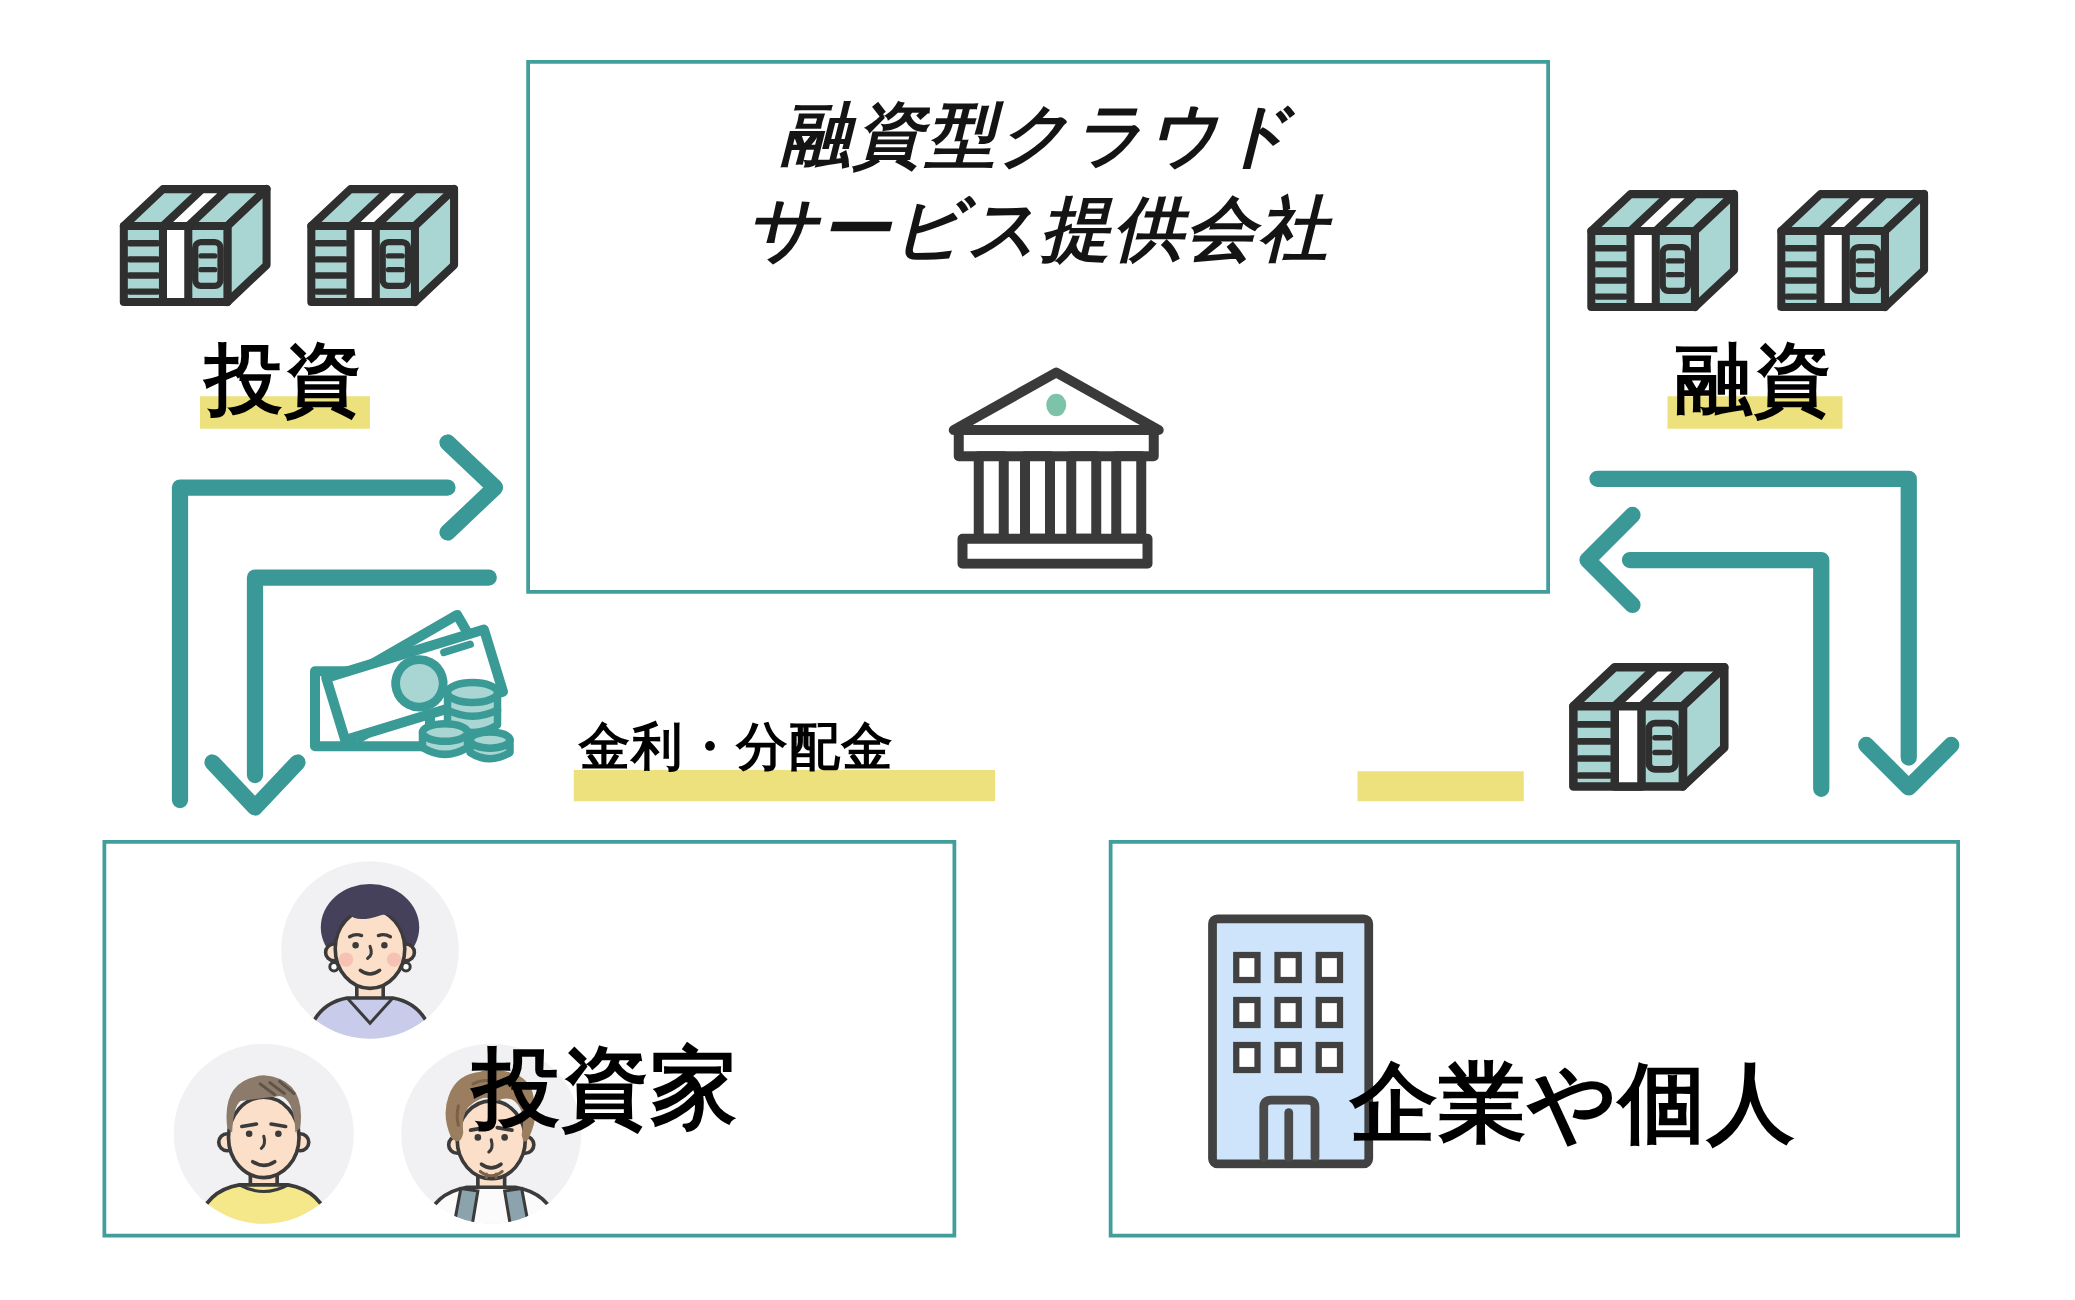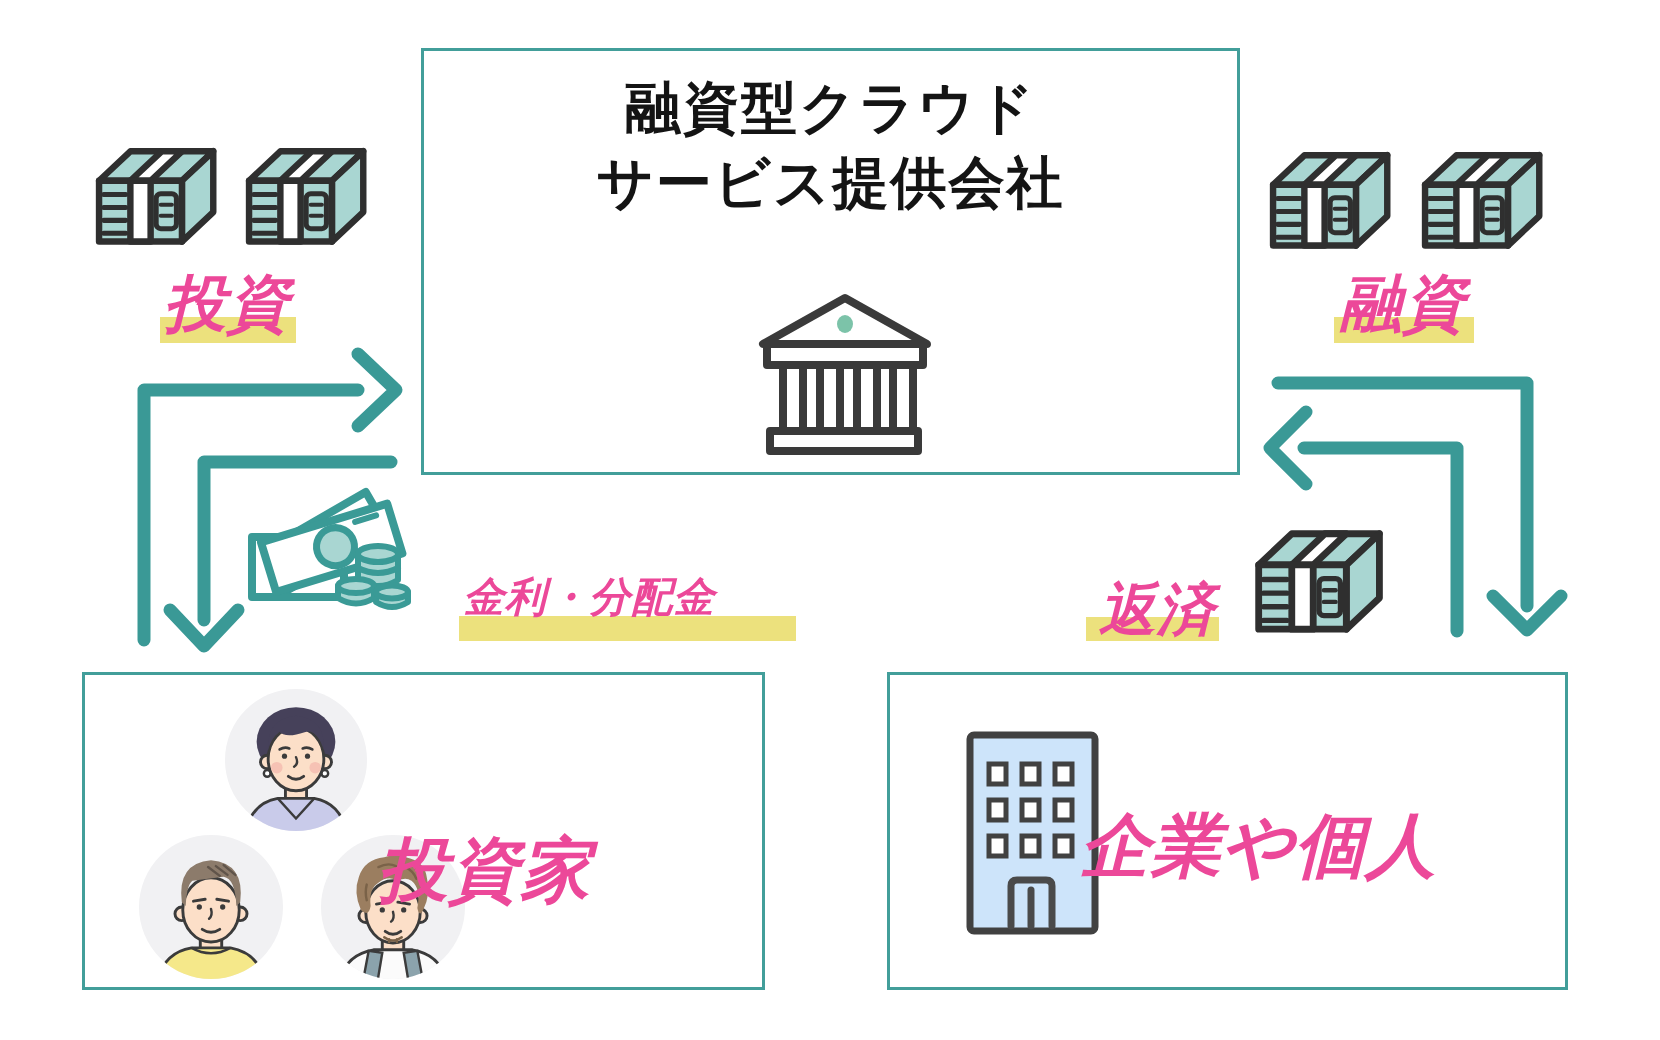--- a/index.html
+++ b/index.html
@@ -4,24 +4,24 @@
 <style>
   html,body{margin:0;padding:0;background:#ffffff;}
   .canvas{
     position:relative;width:1660px;height:1040px;background:#ffffff;overflow:hidden;
     font-family:"Liberation Sans","DejaVu Sans",sans-serif;color:#141414;
   }
   .abs{position:absolute;}
   .box{
     position:absolute;background:#ffffff;border:3px solid #429e9a;box-sizing:border-box;
   }
-  .jp{font-weight:800;color:#ec4899;white-space:nowrap;letter-spacing:1px;font-style:italic;}
+  .jp{font-weight:800;color:#000000;white-space:nowrap;letter-spacing:1px;}
   .title{
     position:absolute;left:421px;top:70px;width:819px;text-align:center;
-    font-size:56px;line-height:75px;font-weight:800;letter-spacing:2px;
+    font-size:56px;line-height:75px;font-weight:800;letter-spacing:2px;font-style:italic;
   }
   .hl{position:absolute;background:#ece17d;z-index:1;}
   .flabel{position:absolute;z-index:2;font-weight:800;white-space:nowrap;}
   .node-label{position:absolute;z-index:2;font-weight:800;white-space:nowrap;font-size:70px;}
   svg{display:block;}
   .arrows{position:absolute;left:0;top:0;z-index:3;pointer-events:none;}
 </style>
 </head>
 <body>
 
@@ -137,21 +137,20 @@
   </svg>
 
   <div class="hl" style="left:459px;top:616px;width:337px;height:25px;"></div>
   <div class="flabel jp" style="left:463px;top:570px;font-size:41px;">金利・分配金</div>
 
   <svg class="abs" style="left:1247px;top:522px;" width="148" height="117" viewBox="0 0 152 120">
       <use href="#money-bundle"></use>
     </svg>
 
   <div class="hl" style="left:1086px;top:617px;width:133px;height:24px;"></div>
-  <div class="flabel jp" style="left:1099px;top:572px;font-size:57px;">返済</div>
 
   <div class="box" style="left:82px;top:672px;width:683px;height:318px;"></div>
 
   <svg class="abs" style="left:224px;top:688px;" width="144" height="144" viewBox="0 0 150 150">
     <defs>
         <clipPath id="cw">
           <circle cx="75" cy="75" r="74"></circle>
         </clipPath>
       </defs>
     <circle cx="75" cy="75" r="74" fill="#f1f1f3"></circle>
@@ -257,15 +256,15 @@
       <rect x="24" y="106" width="17" height="20"></rect>
         <rect x="57" y="106" width="17" height="20"></rect>
         <rect x="90" y="106" width="17" height="20"></rect>
     </g>
     <g fill="none" stroke="#4a4a4a" stroke-width="7" stroke-linecap="round">
       <path d="M46,196 L46,156 Q46,150 52,150 L81,150 Q87,150 87,156 L87,196"></path>
       <path d="M66,196 L66,160"></path>
     </g>
   </svg>
 
-  <div class="node-label jp" style="left:1080px;top:800px;">企業や個人</div>
+  <div class="node-label jp" style="left:1080px;top:836px;">企業や個人</div>
 
 </div>
 
 </body></html>

